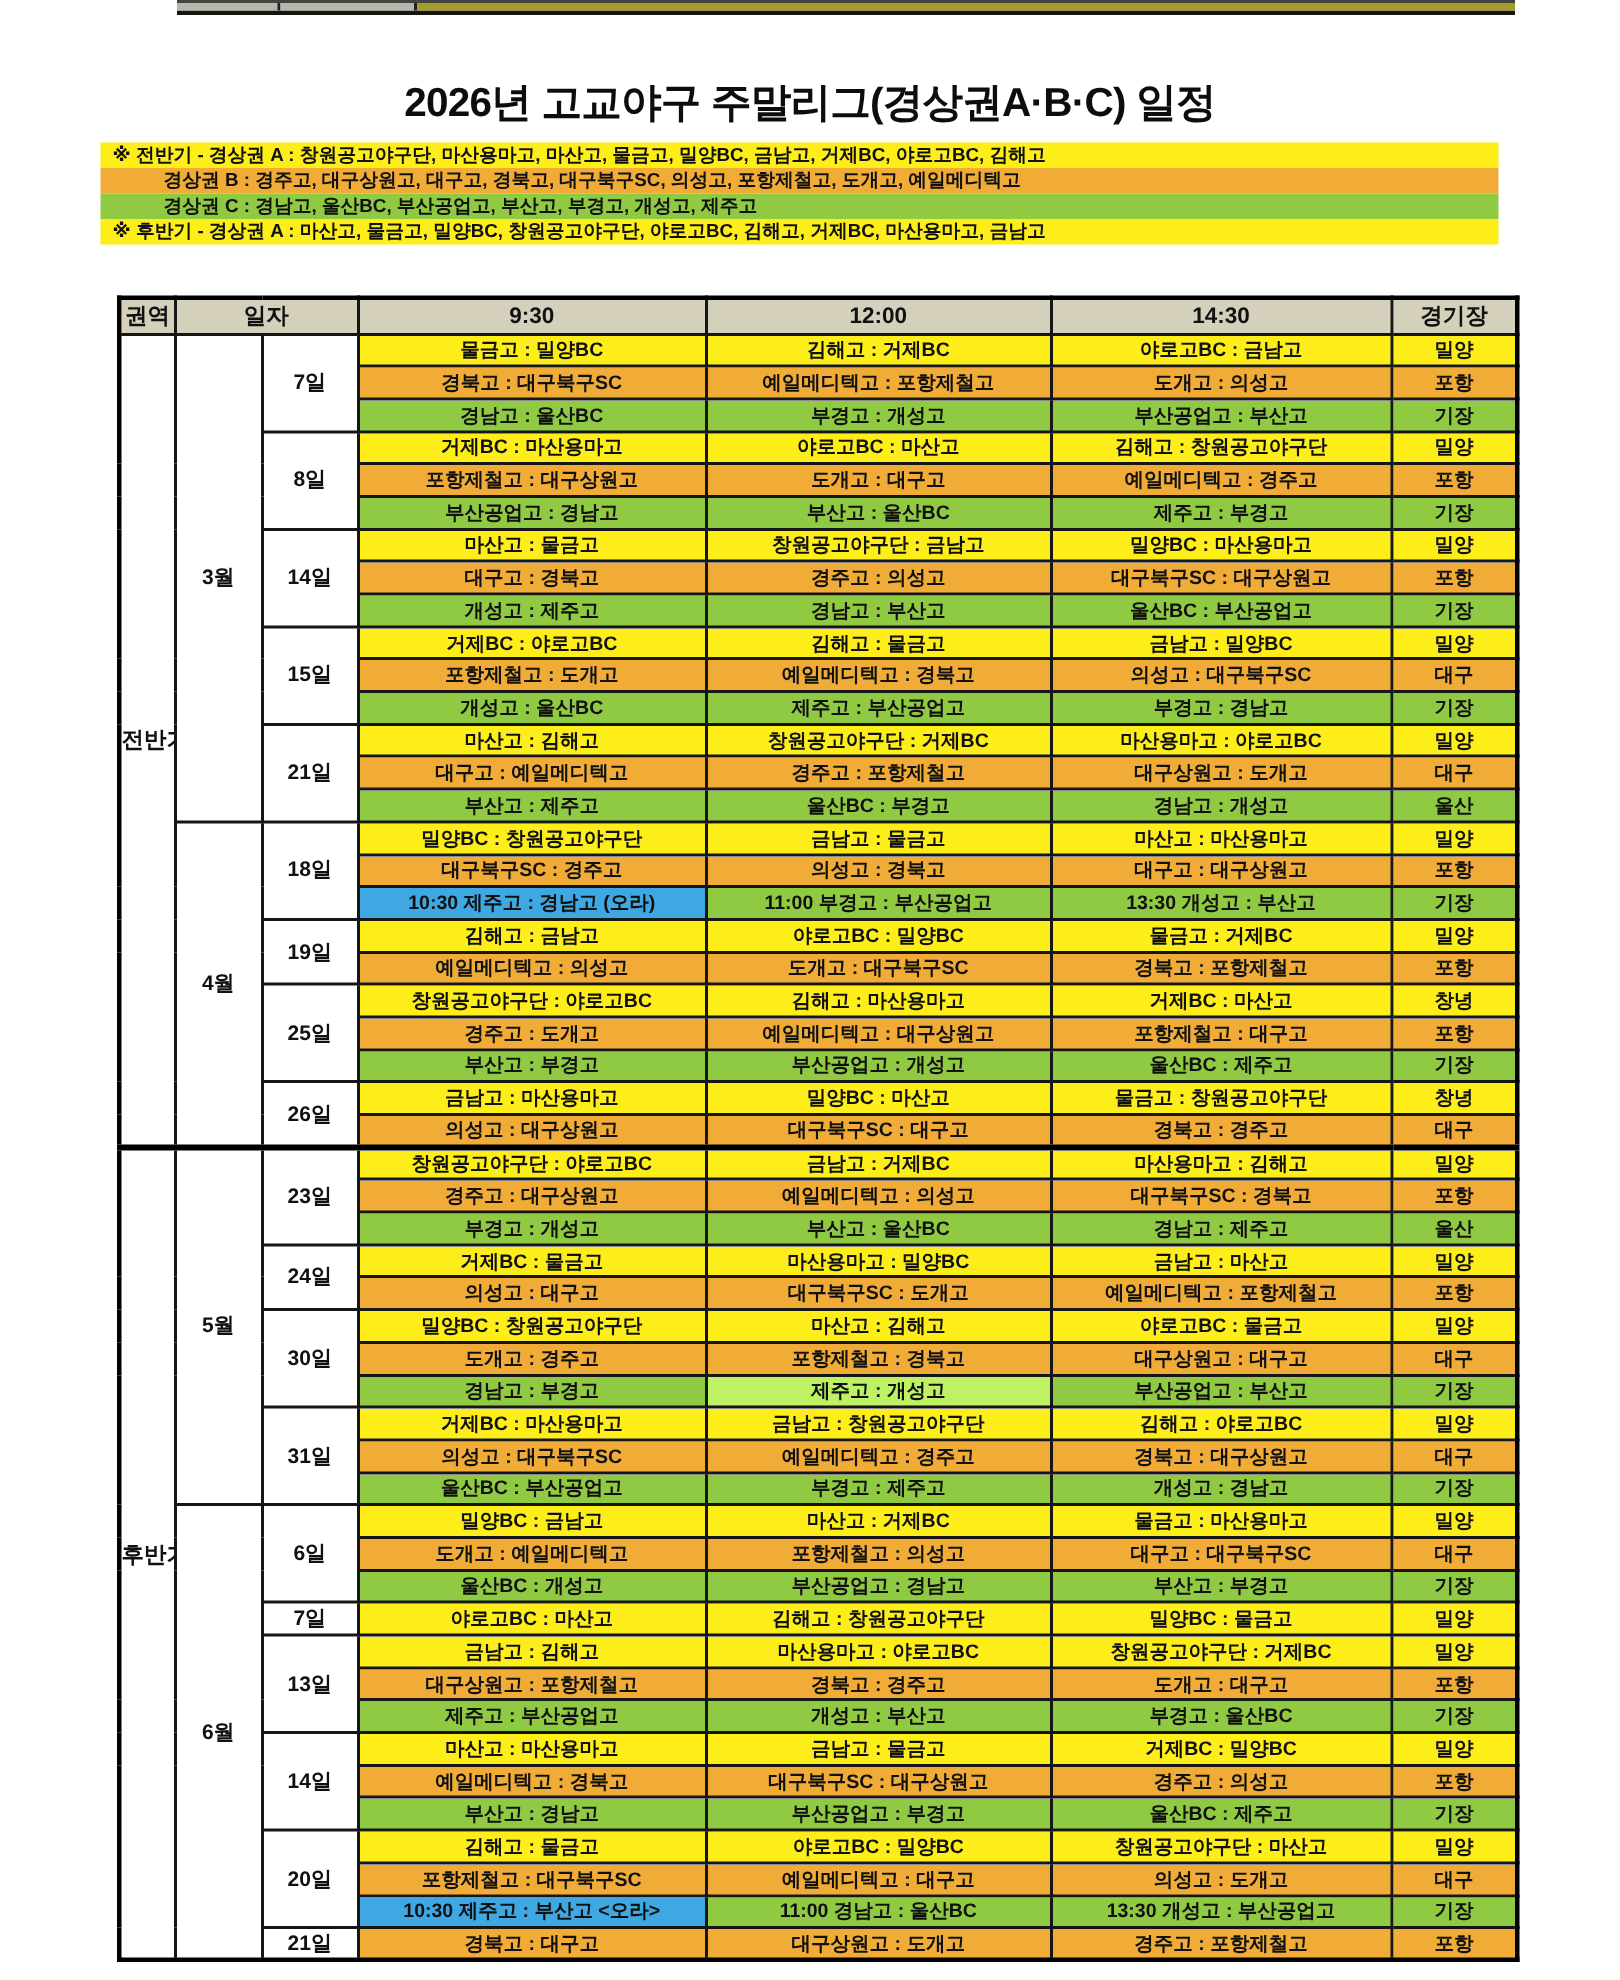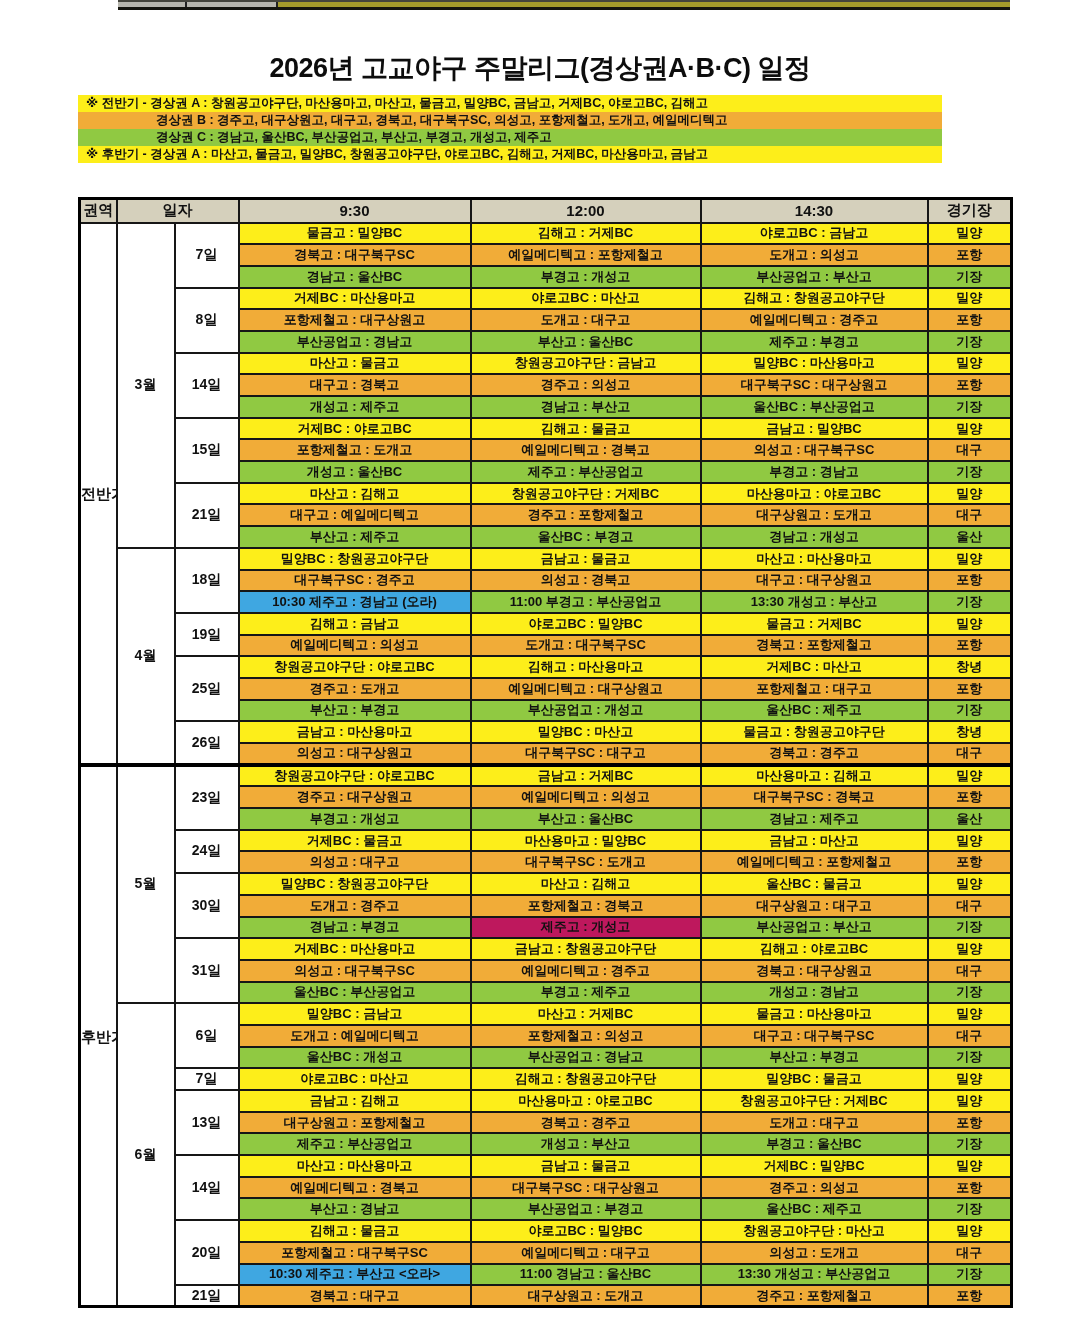--- a/index.html
+++ b/index.html
@@ -22,29 +22,29 @@
   .top-strip .seg { height: 100%; border-right: 2px solid #222; }
 
   .page-title {
     position: absolute; top: 50px; left: 0; width: 100%;
     text-align: center;
     font-size: 27px; font-weight: bold; color: #0d0d0d;
     letter-spacing: -0.5px;
   }
 
   .legend {
-    position: absolute; top: 95px; left: 78px; width: 864px;
+    position: absolute; top: 95px; left: 67px; width: 932px;
   }
   .legend-row {
     height: 17px; line-height: 17px;
     font-size: 12.5px; font-weight: bold;
     padding-left: 8px;
     white-space: nowrap; overflow: hidden;
   }
-  .legend-row.indent { padding-left: 78px; }
+  .legend-row.indent { padding-left: 42px; }
 
   table.schedule {
     position: absolute; top: 197px; left: 78px;
     width: 932px;
     border-collapse: collapse;
     table-layout: fixed;
     border: 3px solid #000;
   }
   table.schedule th, table.schedule td {
     border: 2px solid #161616;
@@ -302,32 +302,32 @@
       <tr>
         <td class="game" style="background: rgb(241, 172, 56);">의성고 : 대구고</td>
         <td class="game" style="background: rgb(241, 172, 56);">대구북구SC : 도개고</td>
         <td class="game" style="background: rgb(241, 172, 56);">예일메디텍고 : 포항제철고</td>
         <td class="venue" style="background: rgb(241, 172, 56);">포항</td>
       </tr>
       <tr>
         <td class="day-cell" rowspan="3">30일</td>
         <td class="game" style="background: rgb(253, 238, 26);">밀양BC : 창원공고야구단</td>
         <td class="game" style="background: rgb(253, 238, 26);">마산고 : 김해고</td>
-        <td class="game" style="background: rgb(253, 238, 26);">울산BC : 물금고</td>
+        <td class="game" style="background: rgb(253, 238, 26);">야로고BC : 물금고</td>
         <td class="venue" style="background: rgb(253, 238, 26);">밀양</td>
       </tr>
       <tr>
         <td class="game" style="background: rgb(241, 172, 56);">도개고 : 경주고</td>
         <td class="game" style="background: rgb(241, 172, 56);">포항제철고 : 경북고</td>
         <td class="game" style="background: rgb(241, 172, 56);">대구상원고 : 대구고</td>
         <td class="venue" style="background: rgb(241, 172, 56);">대구</td>
       </tr>
       <tr>
         <td class="game" style="background: rgb(144, 201, 66);">경남고 : 부경고</td>
-        <td class="game" style="background: #be185d;">제주고 : 개성고</td>
+        <td class="game" style="background: #bef264;">제주고 : 개성고</td>
         <td class="game" style="background: rgb(144, 201, 66);">부산공업고 : 부산고</td>
         <td class="venue" style="background: rgb(144, 201, 66);">기장</td>
       </tr>
       <tr>
         <td class="day-cell" rowspan="3">31일</td>
         <td class="game" style="background: rgb(253, 238, 26);">거제BC : 마산용마고</td>
         <td class="game" style="background: rgb(253, 238, 26);">금남고 : 창원공고야구단</td>
         <td class="game" style="background: rgb(253, 238, 26);">김해고 : 야로고BC</td>
         <td class="venue" style="background: rgb(253, 238, 26);">밀양</td>
       </tr>

